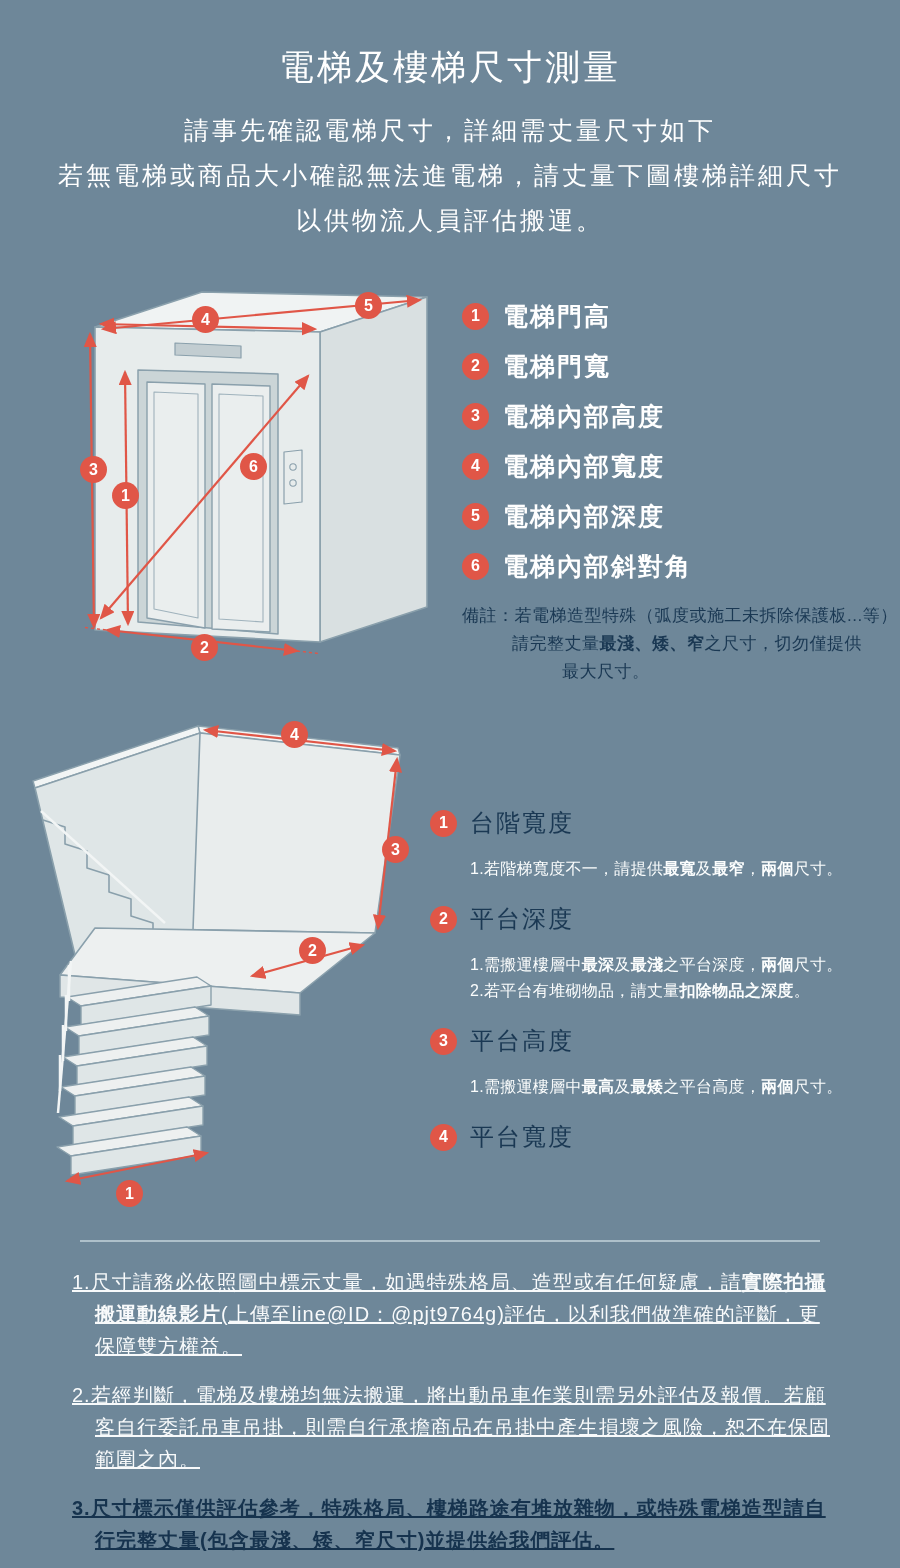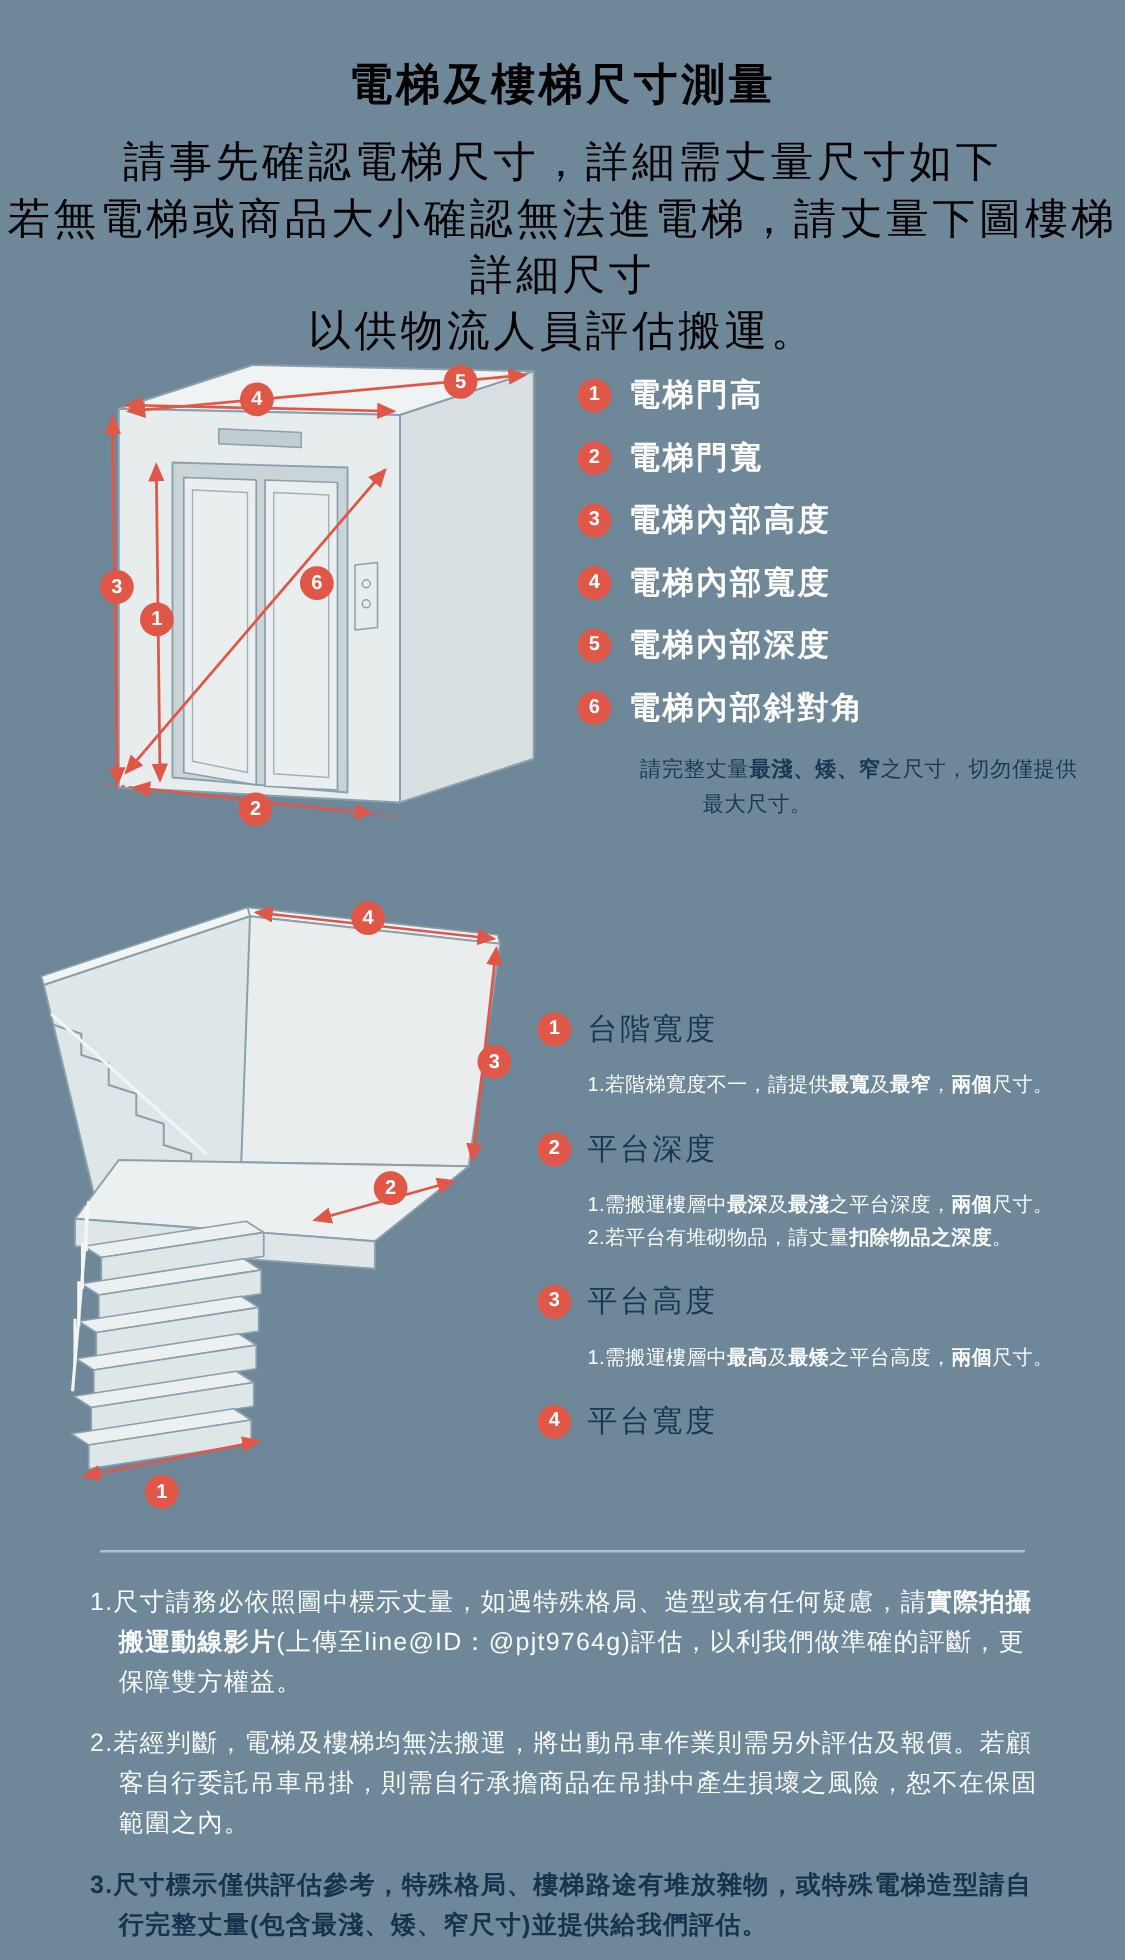--- a/index.html
+++ b/index.html
@@ -6,26 +6,26 @@
   html,body { width:900px; }
   body {
     background:#6E8799;
     font-family:"Liberation Sans", sans-serif;
     color:#1A3853;
   }
   .page { position:relative; width:900px; height:1568px; background:#6E8799; overflow:hidden; }
 
   .title {
     position:absolute; top:44px; left:0; width:100%;
-    text-align:center; font-size:35px; font-weight:700;
-    color:#000000; letter-spacing:3px;
+    text-align:center; font-size:35px; font-weight:400;
+    color:#ffffff; letter-spacing:3px;
   }
   .intro {
     position:absolute; top:108px; left:0; width:100%;
-    text-align:center; color:#000000; font-size:34px;
+    text-align:center; color:#ffffff; font-size:25px;
     line-height:45px; letter-spacing:3px;
   }
 
   .badge {
     width:27px; height:27px; border-radius:50%;
     background:#E05647; color:#FFFFFF;
     font-size:16px; font-weight:700;
     display:flex; align-items:center; justify-content:center;
     flex:0 0 27px;
   }
@@ -53,21 +53,21 @@
   .s-note-line { white-space:nowrap; }
 
   .b { font-weight:700; }
 
   .divider { position:absolute; left:80px; top:1240px; width:740px; height:2px; background:#AEC0CA; }
 
   .footer {
     position:absolute; left:72px; top:1266px; width:762px;
     color:#F8FAFB; font-size:20px; line-height:32px; letter-spacing:1px;
   }
-  .fnote { margin-bottom:17px; padding-left:1.15em; text-indent:-1.15em; }
+  .fnote { margin-bottom:17px; padding-left:1.15em; text-indent:-1.15em;text-decoration:underline; }
   .fnote.dark { color:#16334E; font-weight:700; }
 </style>
 </head>
 <body>
 
 <div class="page">
 
   <h1 class="title">電梯及樓梯尺寸測量</h1>
 
   <div class="intro">
@@ -148,20 +148,21 @@
     </div>
     <div class="legend-item">
       <span class="badge">5</span>
       <span class="legend-label">電梯內部深度</span>
     </div>
     <div class="legend-item">
       <span class="badge">6</span>
       <span class="legend-label">電梯內部斜對角</span>
     </div>
     <div class="note">
+      <div class="note-line"><span>備註：若電梯造型特殊（弧度或施工未拆除保護板...等）</span></div>
       <div class="note-line indent1"><span>請完整丈量</span><span class="b">最淺、矮、窄</span><span>之尺寸，切勿僅提供</span></div>
       <div class="note-line indent2"><span>最大尺寸。</span></div>
     </div>
   </div>
 
   <div class="fig stairs-figure">
     <svg width="400" height="495" viewBox="0 0 400 495">
       <defs>
         <marker id="ar2" markerWidth="7" markerHeight="7" refX="6" refY="3" orient="auto-start-reverse">
           <path d="M0,0 L7,3 L0,6 Z" fill="#E05647"></path>

